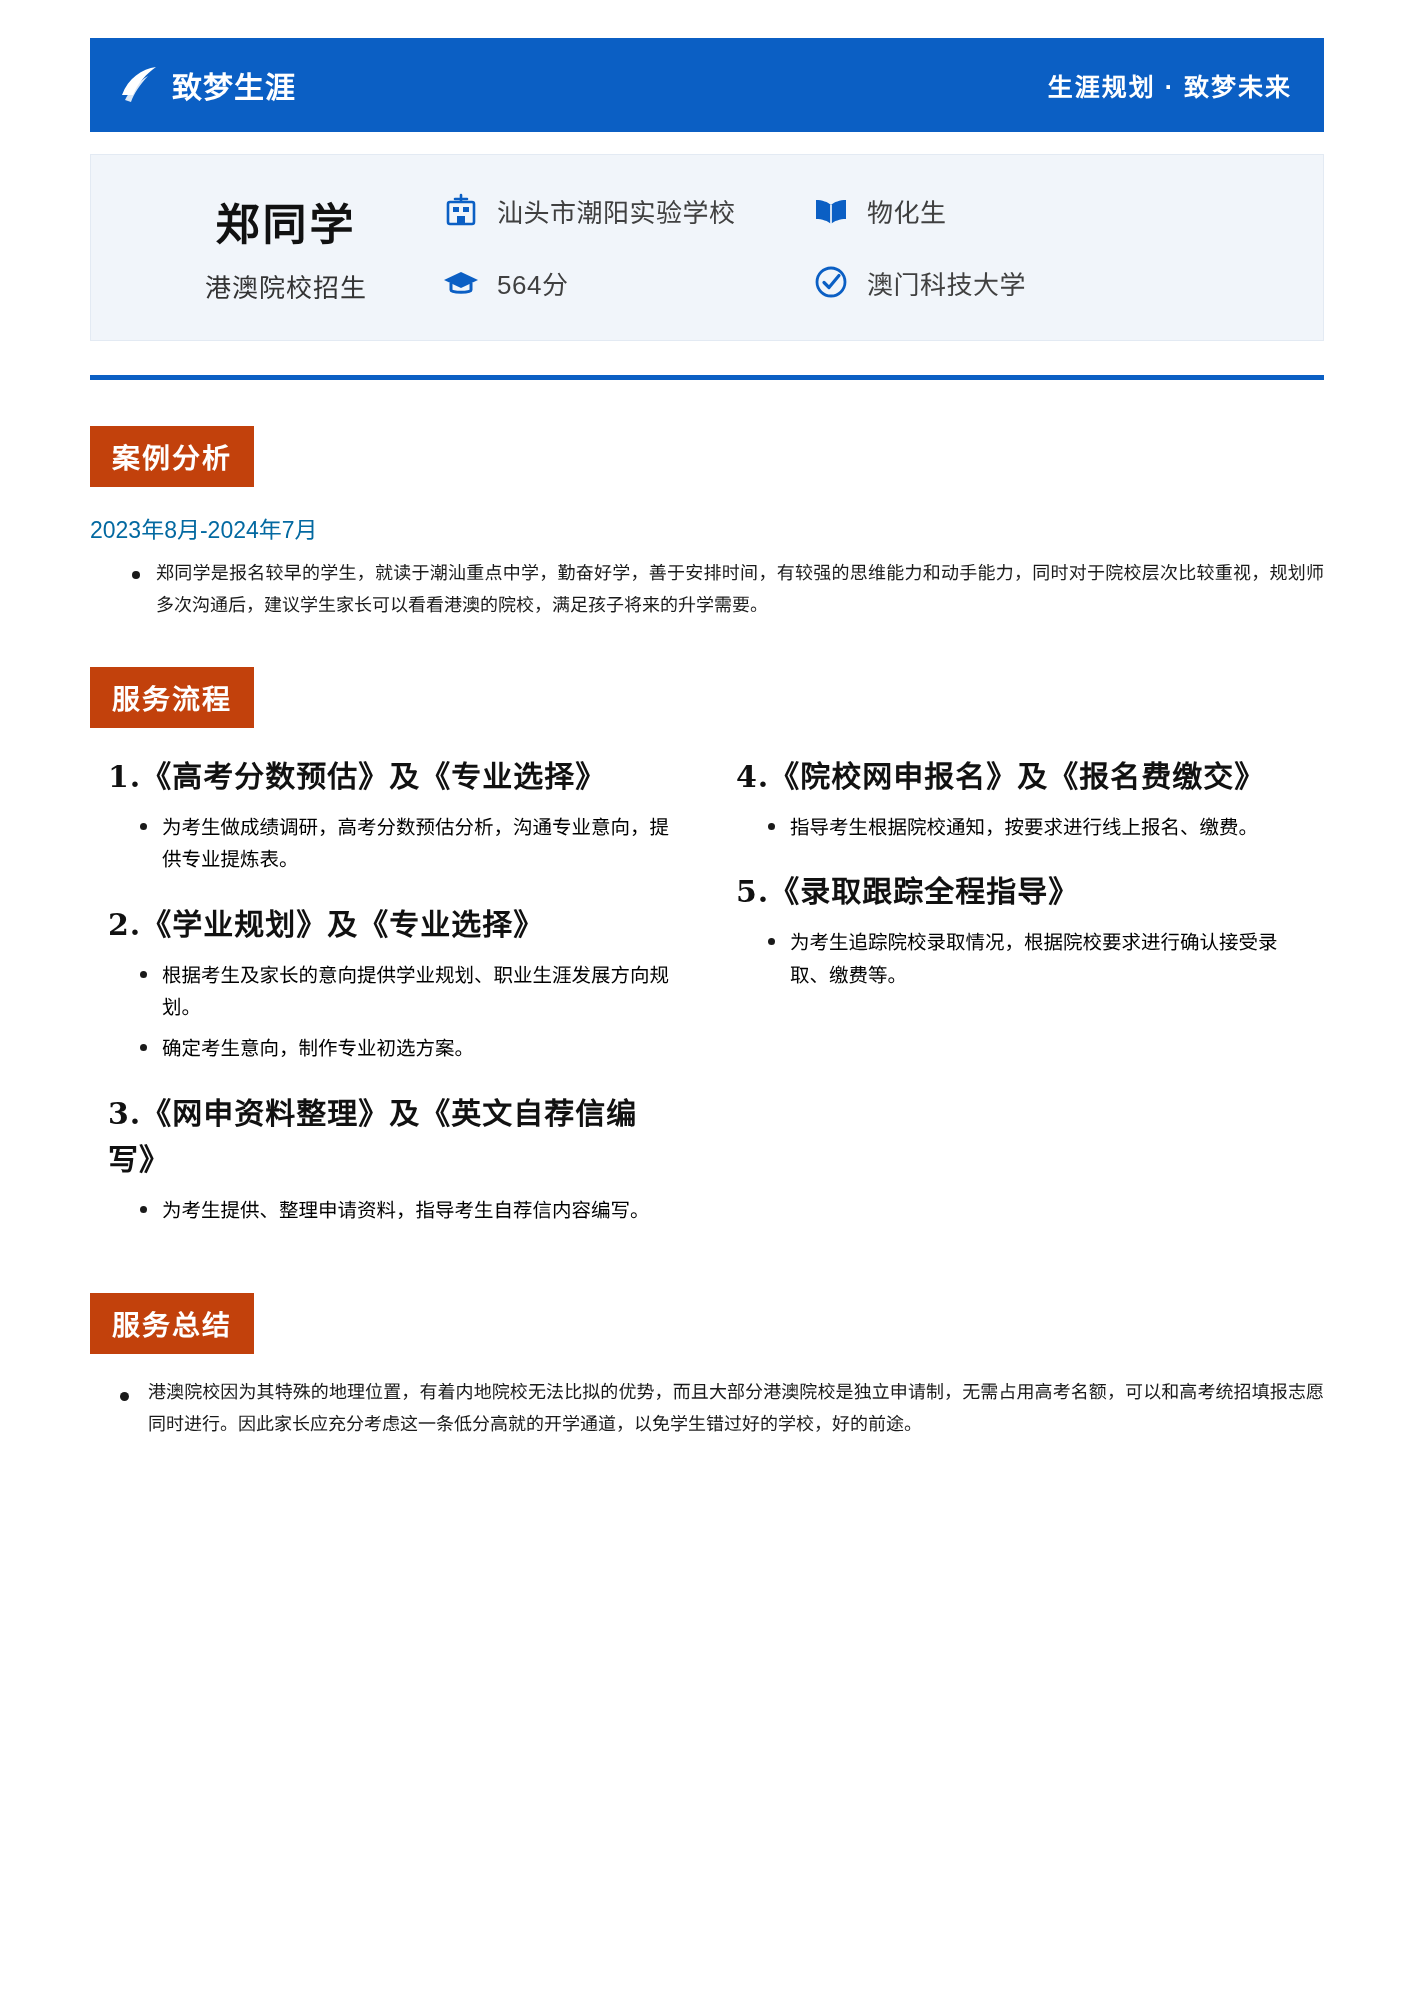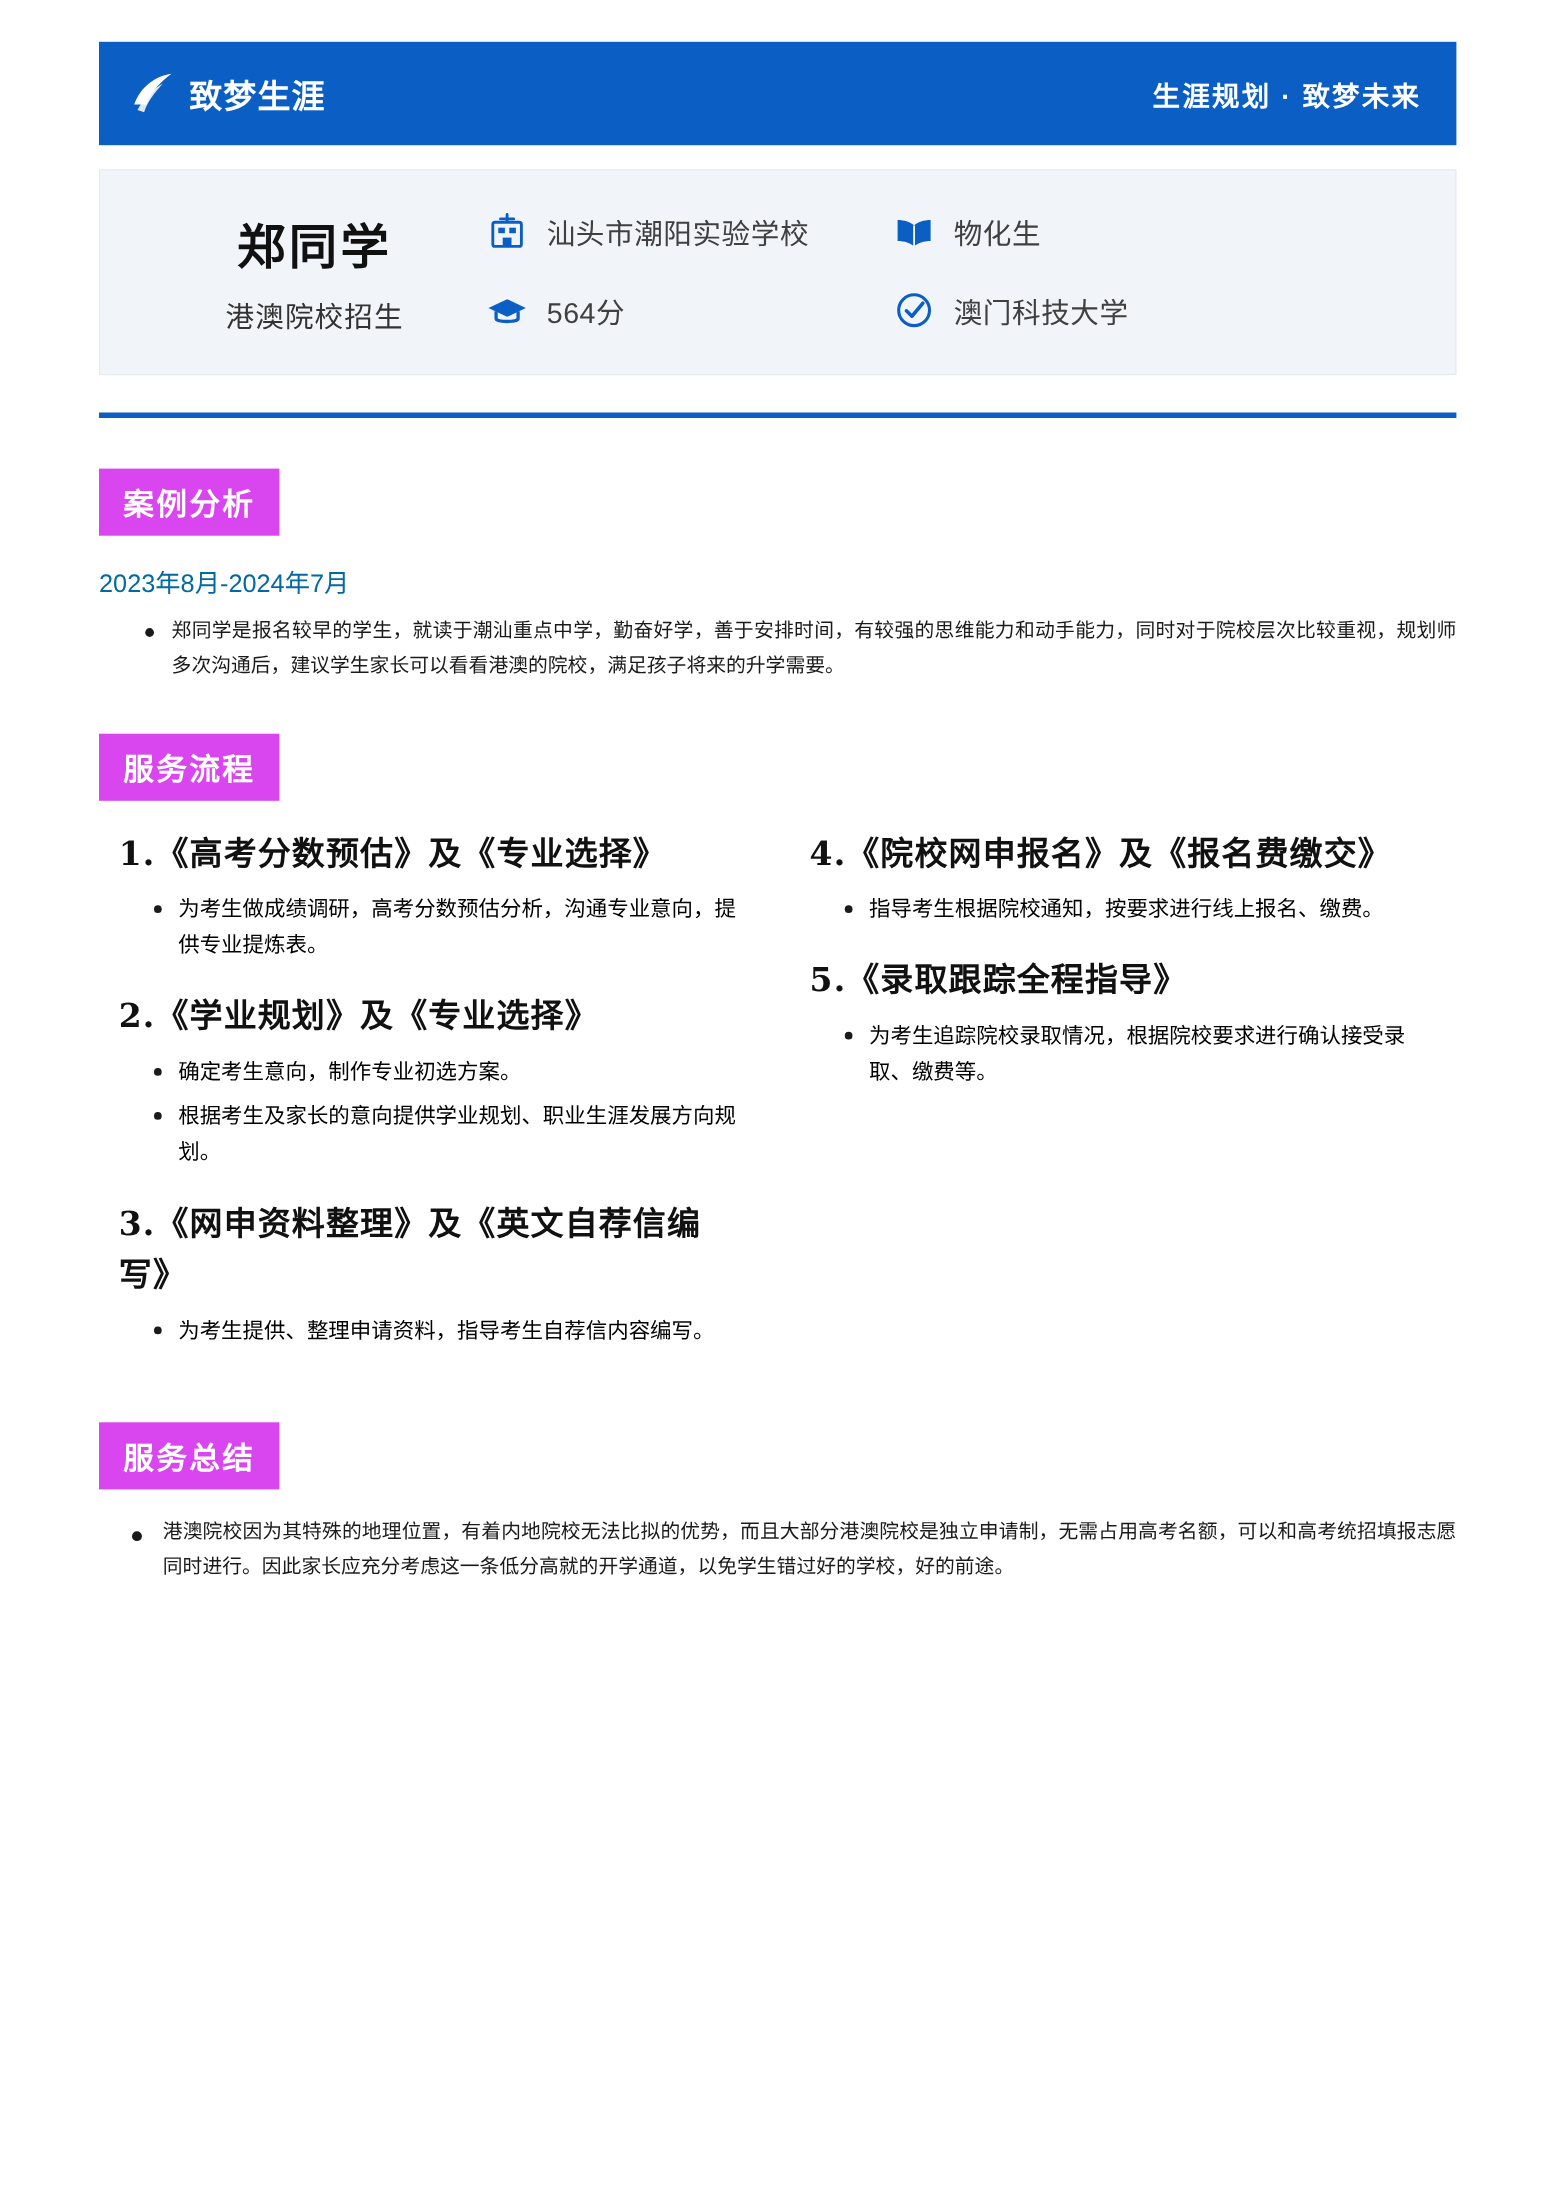--- a/index.html
+++ b/index.html
@@ -110,21 +110,21 @@
   
   .rule {
     margin-top: 34px;
     height: 5px;
     background: #0B5FC4;
   }
 
   
   .sec-title {
     display: inline-block;
-    background: #d946ef;
+    background: #c2410c;
     color: #ffffff;
     font-size: 28px;
     font-weight: bold;
     letter-spacing: 2px;
     padding: 10px 22px 11px 22px;
   }
   .sec-wrap { margin-top: 46px; }
 
   .date-line {
     margin-top: 24px;
@@ -314,22 +314,22 @@
     <div class="flow">
 
       <div class="flow-col">
         <div class="step-title">1.《高考分数预估》及《专业选择》</div>
         <ul class="sub">
           <li>为考生做成绩调研，高考分数预估分析，沟通专业意向，提供专业提炼表。</li>
         </ul>
 
         <div class="step-title">2.《学业规划》及《专业选择》</div>
         <ul class="sub">
+          <li>根据考生及家长的意向提供学业规划、职业生涯发展方向规划。</li>
           <li>确定考生意向，制作专业初选方案。</li>
-          <li>根据考生及家长的意向提供学业规划、职业生涯发展方向规划。</li>
         </ul>
 
         <div class="step-title">3.《网申资料整理》及《英文自荐信编写》</div>
         <ul class="sub">
           <li>为考生提供、整理申请资料，指导考生自荐信内容编写。</li>
         </ul>
       </div>
 
       <div class="flow-col">
         <div class="step-title">4.《院校网申报名》及《报名费缴交》</div>

